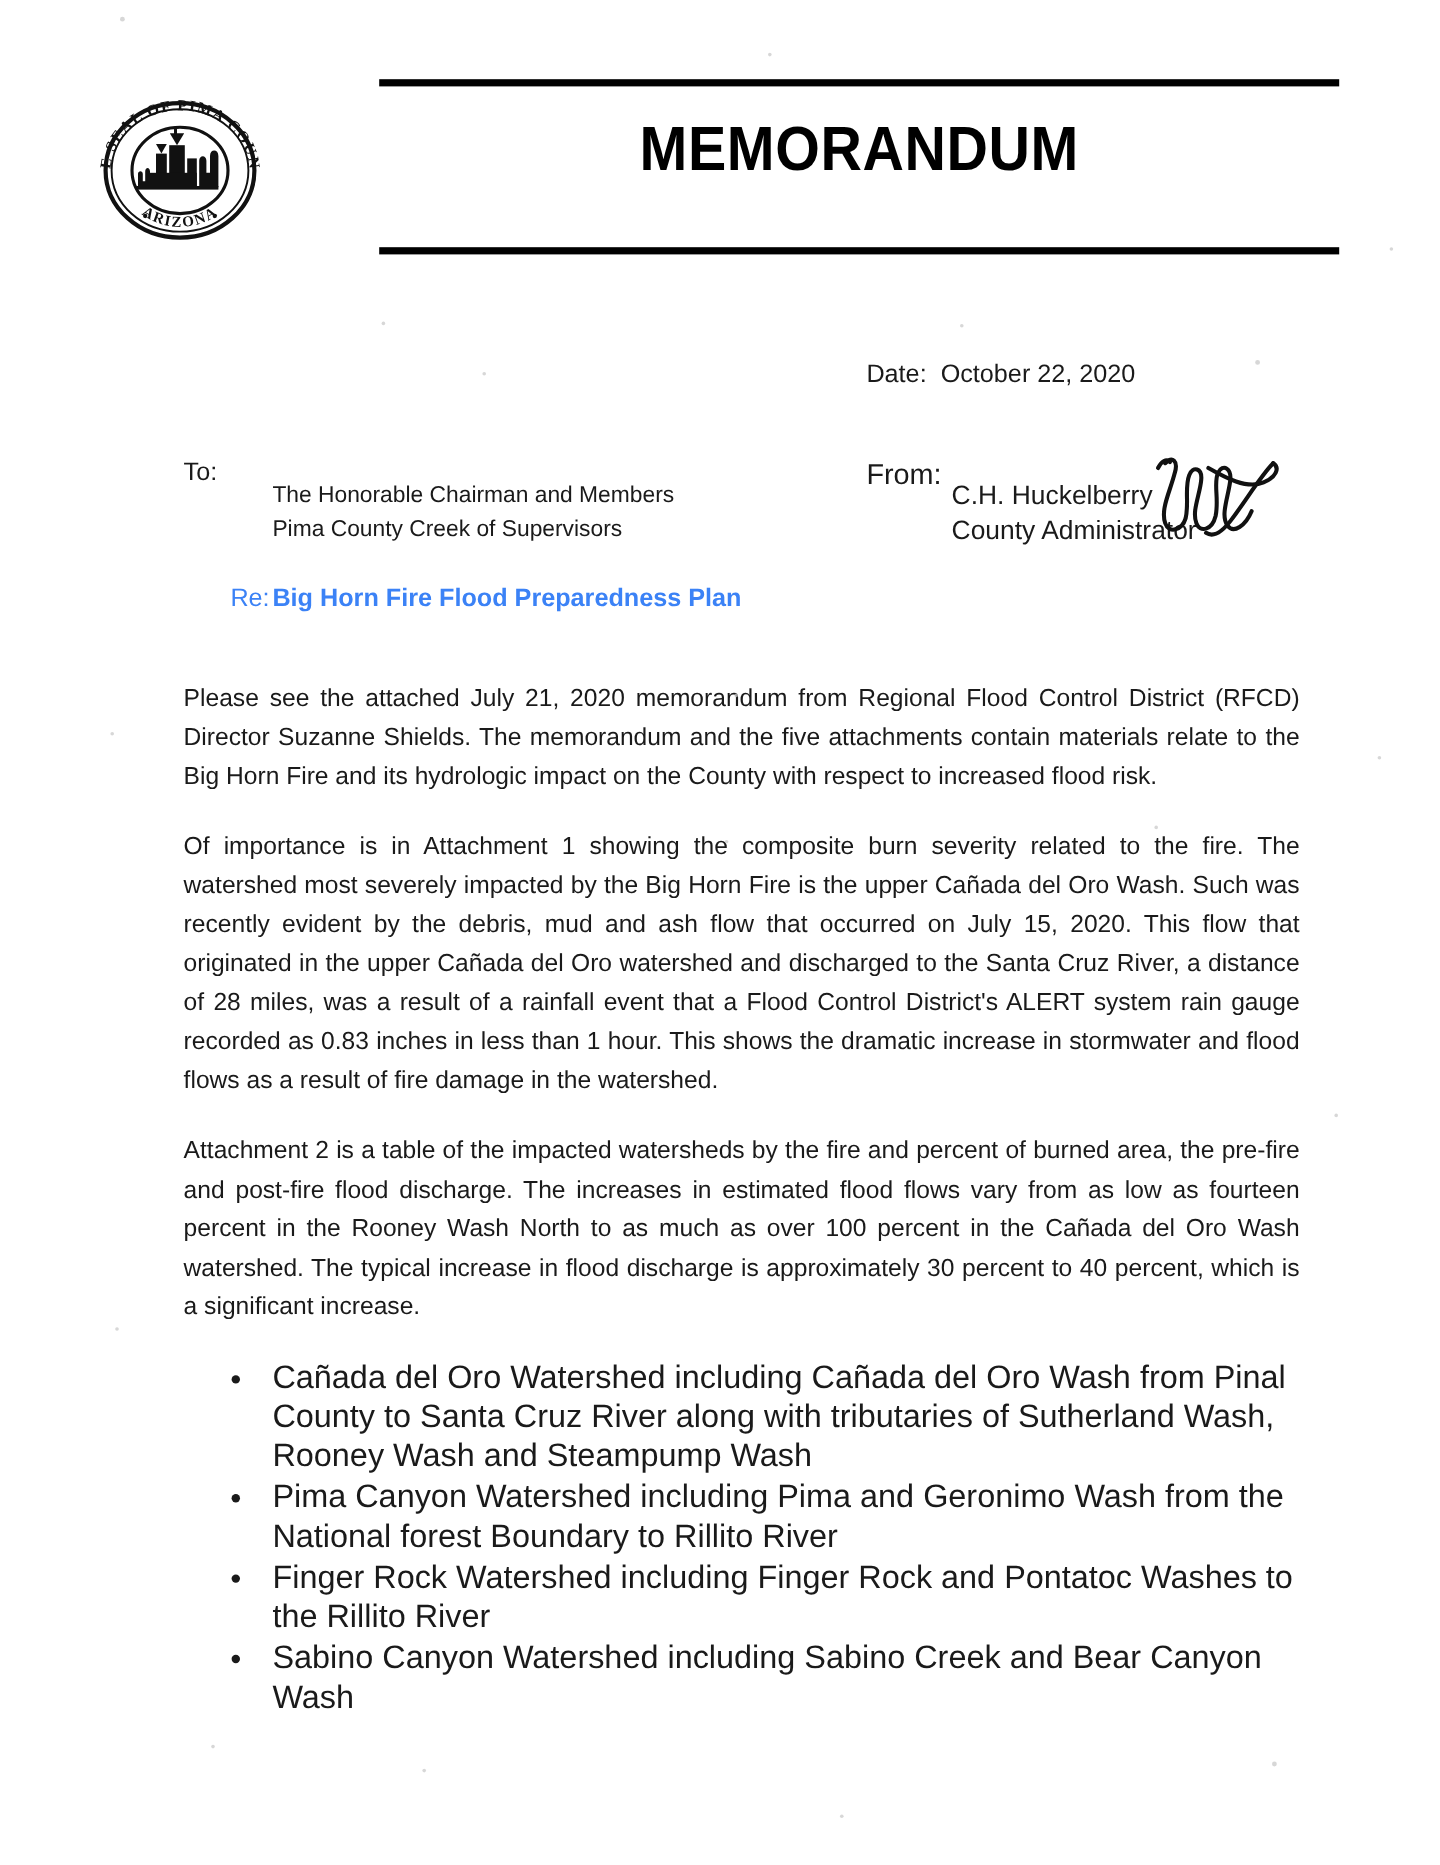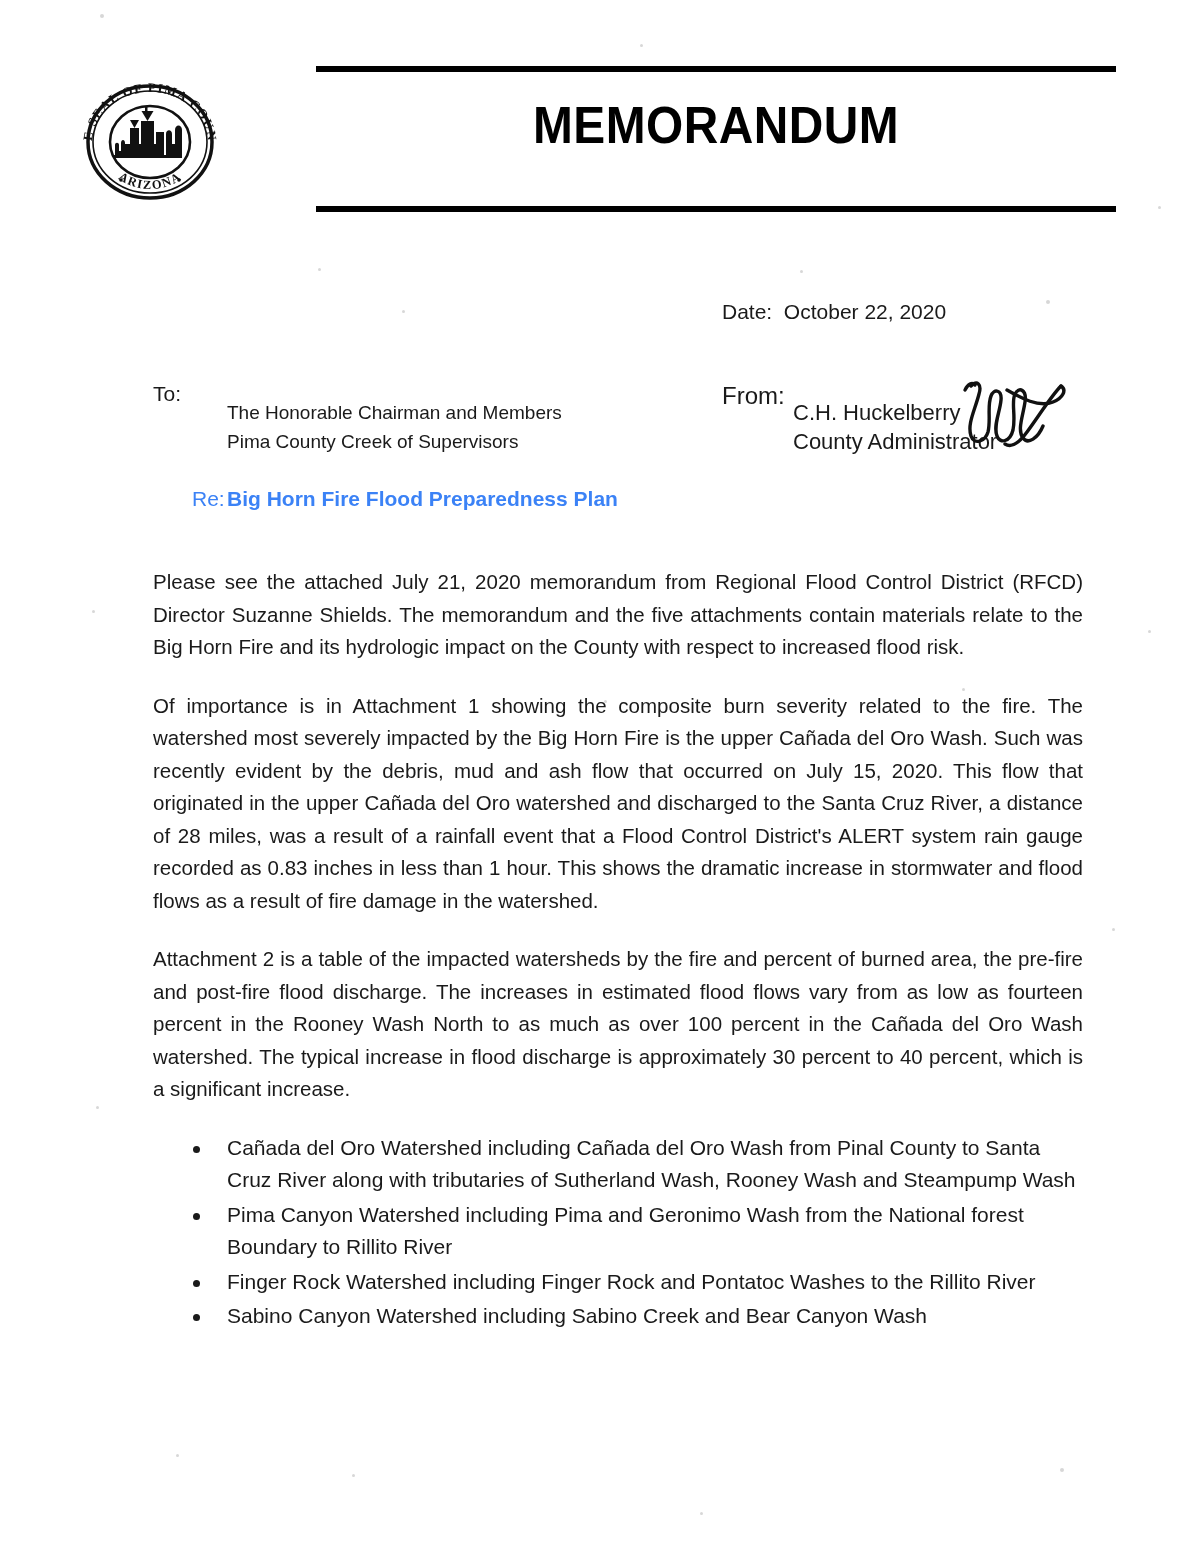--- a/index.html
+++ b/index.html
@@ -121,21 +121,21 @@
 
   ul.bullets {
     margin: 0;
     padding: 0;
     list-style: none;
   }
   ul.bullets li {
     position: relative;
     padding-left: 74px;
     margin-bottom: 2px;
-    font-size: 21px;
+    font-size: 27px;
     line-height: 32.5px;
     color: #1a1a1a;
     text-align: left;
   }
   ul.bullets li::before {
     content: "";
     position: absolute;
     left: 40px;
     top: 14px;
     width: 7px;

